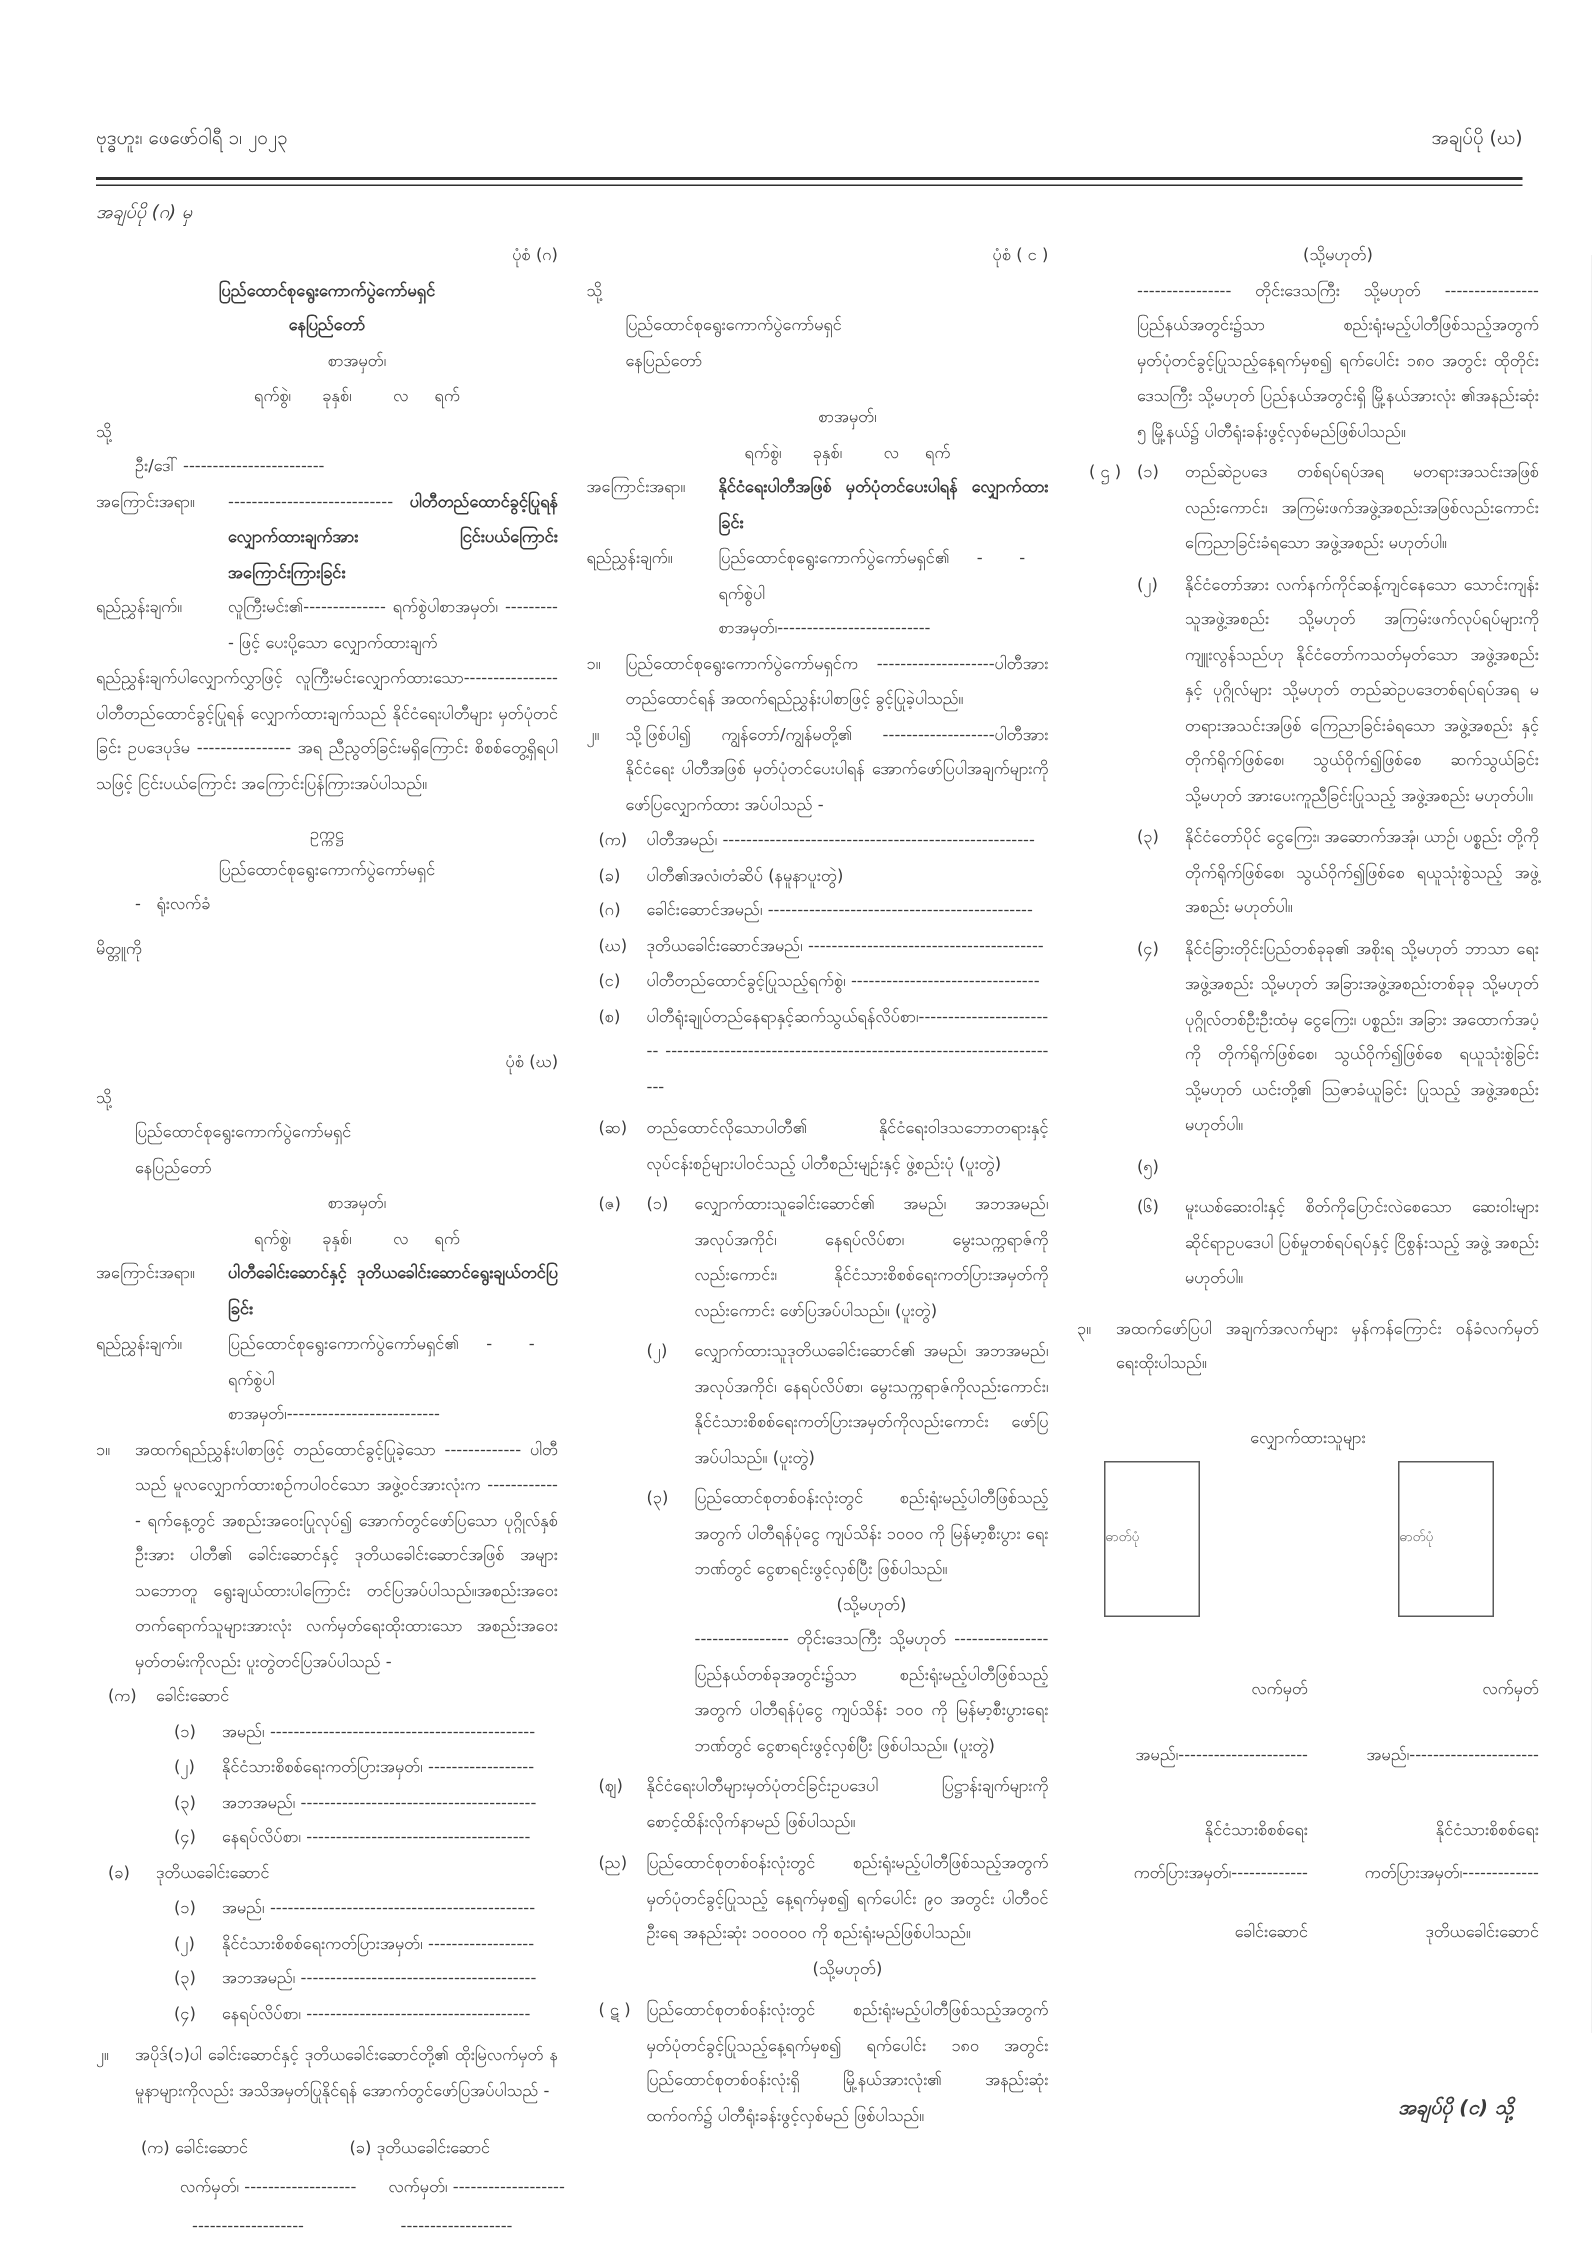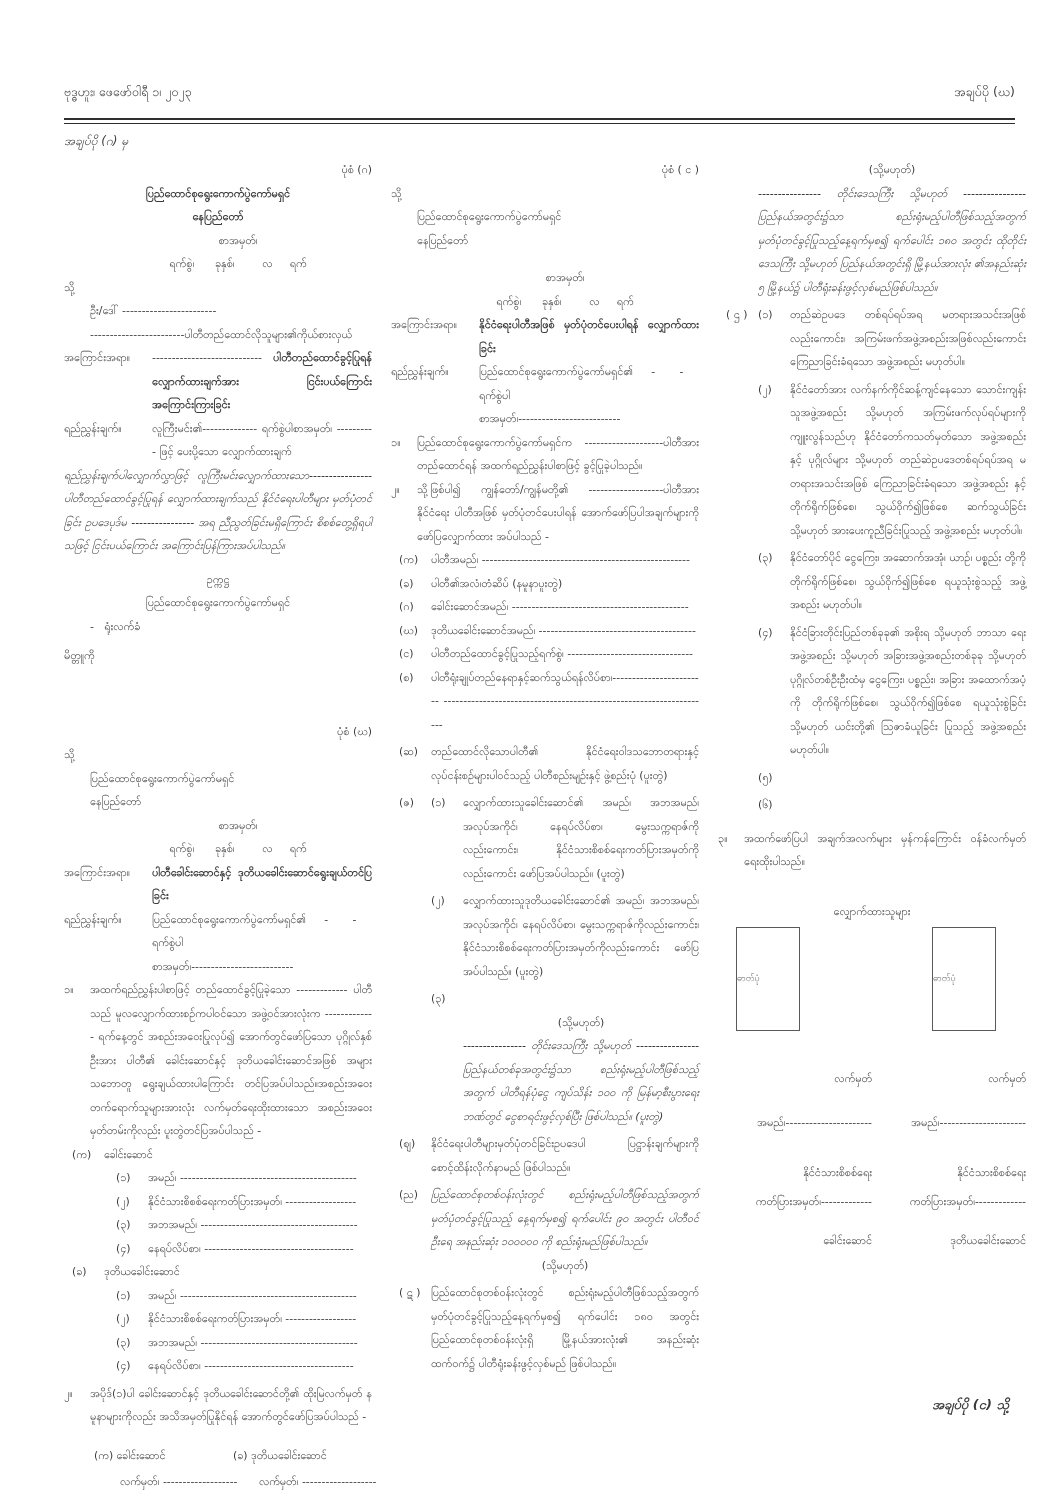--- a/index.html
+++ b/index.html
@@ -12,21 +12,21 @@
         border-top:2.5px solid #2f2f2f;border-bottom:1px solid #2f2f2f;}
   .contfrom{position:absolute;top:133px;left:64px;font-size:12px;font-style:italic;}
   .contto{position:absolute;top:1396px;right:52px;font-size:13px;font-style:italic;font-weight:bold;}
   
   .cols{position:absolute;top:158px;left:64px;display:flex;gap:19px;}
   .col{width:308px;font-size:10.9px;line-height:23.5px;}
   .line{white-space:nowrap;}
   .c{text-align:center;}
   .r{text-align:right;}
   .b{font-weight:bold;}
-  .j{text-align:justify;font-style:italic;}
+  .j{text-align:justify;}
   .ind1{padding-left:26px;}
   .ind2{padding-left:52px;}
   .cslight{text-align:center;padding-left:40px;}
   .row{display:flex;align-items:flex-start;}
   .lbl{flex:0 0 88px;}
   .mkp{flex:0 0 26px;}        
   .mk{flex:0 0 40px;padding-left:8px;box-sizing:border-box;}   
   .mk2{flex:0 0 32px;}        
   .txt{flex:1;text-align:justify;}
   .blockgap{height:14px;}
@@ -60,21 +60,20 @@
 
     <section class="col">
 
       <div class="line r">ပုံစံ (ဂ)</div>
       <div class="line c b">ပြည်ထောင်စုရွေးကောက်ပွဲကော်မရှင်</div>
       <div class="line c b">နေပြည်တော်</div>
       <div class="line cslight">စာအမှတ်၊</div>
       <div class="line cslight">ရက်စွဲ၊ &nbsp;&nbsp;&nbsp;&nbsp; ခုနှစ်၊ &nbsp;&nbsp;&nbsp;&nbsp;&nbsp;&nbsp; လ &nbsp;&nbsp;&nbsp; ရက်</div>
       <div class="line">သို့</div>
       <div class="line ind1">ဦး/ဒေါ် ------------------------</div>
-      <div class="line ind1">------------------------ပါတီတည်ထောင်လိုသူများ၏ကိုယ်စားလှယ်</div>
       <div class="row">
         <span class="lbl">အကြောင်းအရာ။</span>
         <span class="txt"><span>----------------------------</span> <span class="b">ပါတီတည်ထောင်ခွင့်ပြုရန် လျှောက်ထားချက်အား ငြင်းပယ်ကြောင်း အကြောင်းကြားခြင်း</span></span>
       </div>
       <div class="row">
         <span class="lbl">ရည်ညွှန်းချက်။</span>
         <span class="txt">လူကြီးမင်း၏-------------- ရက်စွဲပါစာအမှတ်၊ ---------- ဖြင့် ပေးပို့သော လျှောက်ထားချက်</span>
       </div>
       <div class="j">ရည်ညွှန်းချက်ပါလျှောက်လွှာဖြင့် လူကြီးမင်းလျှောက်ထားသော---------------- ပါတီတည်ထောင်ခွင့်ပြုရန် လျှောက်ထားချက်သည် နိုင်ငံရေးပါတီများ မှတ်ပုံတင်ခြင်း ဥပဒေပုဒ်မ ---------------- အရ ညီညွတ်ခြင်းမရှိကြောင်း စိစစ်တွေ့ရှိရပါသဖြင့် ငြင်းပယ်ကြောင်း အကြောင်းပြန်ကြားအပ်ပါသည်။</div>
       <div class="line c" style="margin-top:10px">ဥက္ကဋ္ဌ</div>
@@ -227,20 +226,21 @@
           <span class="row">
               <span class="mk2">(၁)</span>
               <span class="txt">လျှောက်ထားသူခေါင်းဆောင်၏ အမည်၊ အဘအမည်၊ အလုပ်အကိုင်၊ နေရပ်လိပ်စာ၊ မွေးသက္ကရာဇ်ကို လည်းကောင်း၊ နိုင်ငံသားစိစစ်ရေးကတ်ပြားအမှတ်ကို လည်းကောင်း ဖော်ပြအပ်ပါသည်။ (ပူးတွဲ)</span>
             </span>
           <span class="row" style="margin-top:4px">
               <span class="mk2">(၂)</span>
               <span class="txt">လျှောက်ထားသူဒုတိယခေါင်းဆောင်၏ အမည်၊ အဘအမည်၊ အလုပ်အကိုင်၊ နေရပ်လိပ်စာ၊ မွေးသက္ကရာဇ်ကိုလည်းကောင်း၊ နိုင်ငံသားစိစစ်ရေးကတ်ပြားအမှတ်ကိုလည်းကောင်း ဖော်ပြ အပ်ပါသည်။ (ပူးတွဲ)</span>
             </span>
           <span class="row" style="margin-top:4px">
               <span class="mk2">(၃)</span>
+              <span class="txt">ပြည်ထောင်စုတစ်ဝန်းလုံးတွင် စည်းရုံးမည့်ပါတီဖြစ်သည့် အတွက် ပါတီရန်ပုံငွေ ကျပ်သိန်း ၁၀၀၀ ကို မြန်မာ့စီးပွား ရေးဘဏ်တွင် ငွေစာရင်းဖွင့်လှစ်ပြီး ဖြစ်ပါသည်။</span>
             </span>
           <span class="row">
               <span class="mk2"></span>
               <span class="txt">
             <span style="display:block;text-align:center">(သို့မဟုတ်)</span>
             <span style="display:block" class="j">---------------- တိုင်းဒေသကြီး သို့မဟုတ် ---------------- ပြည်နယ်တစ်ခုအတွင်း၌သာ စည်းရုံးမည့်ပါတီဖြစ်သည့် အတွက် ပါတီရန်ပုံငွေ ကျပ်သိန်း ၁၀၀ ကို မြန်မာ့စီးပွားရေး ဘဏ်တွင် ငွေစာရင်းဖွင့်လှစ်ပြီး ဖြစ်ပါသည်။ (ပူးတွဲ)</span>
           </span>
             </span>
         </span>
       </div>
@@ -286,20 +286,21 @@
             </span>
           <span class="row" style="margin-top:4px">
               <span class="mk2">(၄)</span>
               <span class="txt">နိုင်ငံခြားတိုင်းပြည်တစ်ခုခု၏ အစိုးရ သို့မဟုတ် ဘာသာ ရေးအဖွဲ့အစည်း သို့မဟုတ် အခြားအဖွဲ့အစည်းတစ်ခုခု သို့မဟုတ် ပုဂ္ဂိုလ်တစ်ဦးဦးထံမှ ငွေကြေး၊ ပစ္စည်း၊ အခြား အထောက်အပံ့ကို တိုက်ရိုက်ဖြစ်စေ၊ သွယ်ဝိုက်၍ဖြစ်စေ ရယူသုံးစွဲခြင်း သို့မဟုတ် ယင်းတို့၏ သြဇာခံယူခြင်း ပြုသည့် အဖွဲ့အစည်း မဟုတ်ပါ။</span>
             </span>
           <span class="row" style="margin-top:4px">
               <span class="mk2">(၅)</span>
             </span>
           <span class="row" style="margin-top:4px">
               <span class="mk2">(၆)</span>
+              <span class="txt">မူးယစ်ဆေးဝါးနှင့် စိတ်ကိုပြောင်းလဲစေသော ဆေးဝါးများ ဆိုင်ရာဥပဒေပါ ပြစ်မှုတစ်ရပ်ရပ်နှင့် ငြိစွန်းသည့် အဖွဲ့ အစည်း မဟုတ်ပါ။</span>
             </span>
         </span>
       </div>
       <div class="row" style="margin-top:10px">
         <span class="mkp">၃။</span>
         <span class="txt">အထက်ဖော်ပြပါ အချက်အလက်များ မှန်ကန်ကြောင်း ဝန်ခံလက်မှတ် ရေးထိုးပါသည်။</span>
       </div>
       <div class="apptitle">လျှောက်ထားသူများ</div>
       <div class="photos">
         <div class="photo">

